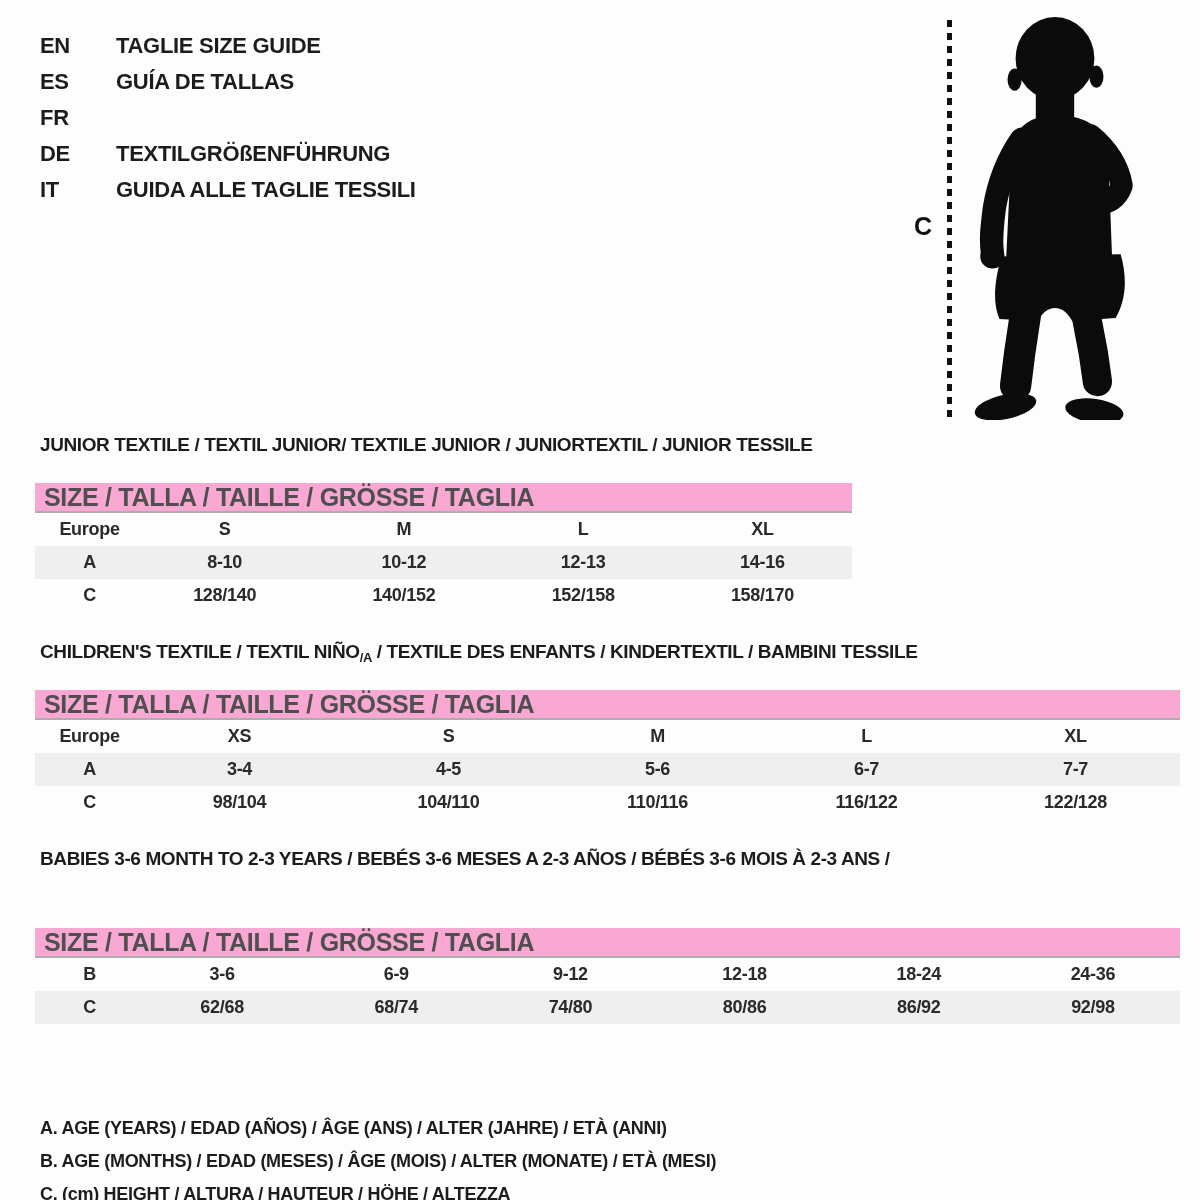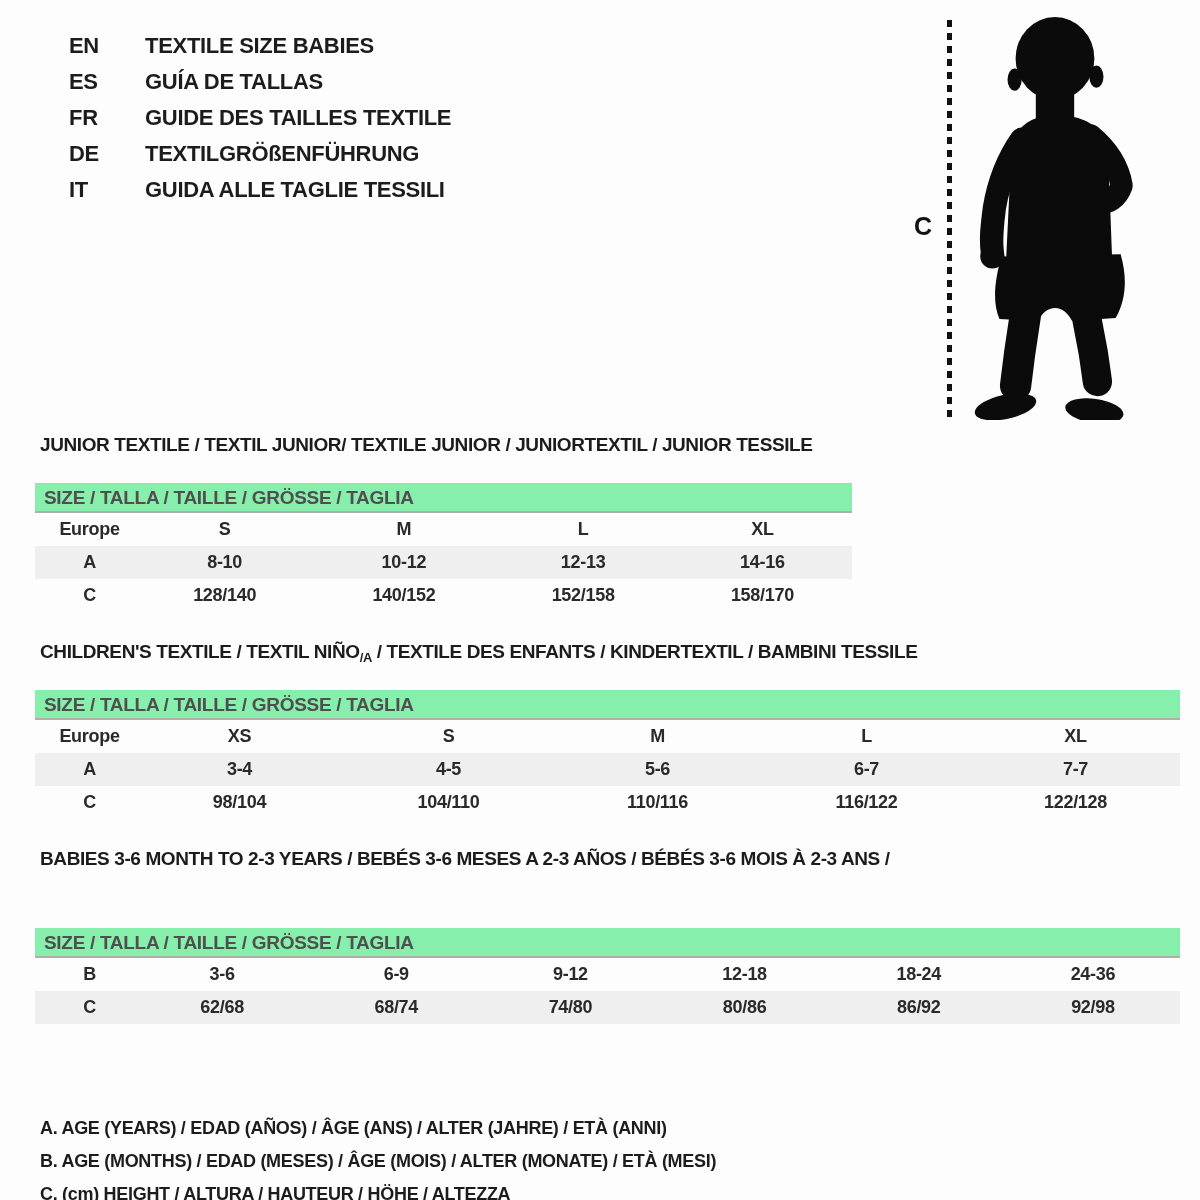--- a/index.html
+++ b/index.html
@@ -8,21 +8,21 @@
     position:relative;
     background:#fdfdfd;
     font-family:"Liberation Sans", sans-serif;
     font-weight:bold;
     color:#1c1c1c;
     letter-spacing:-0.3px;
     overflow:hidden;
   }
 
   
-  .lang-block { position:absolute; left:40px; top:28px;margin-left:29px; }
+  .lang-block { position:absolute; left:40px; top:28px; }
   .lang-row { display:flex; height:36px; align-items:center; }
   .lang-code { width:76px; font-size:22px; }
   .lang-title { font-size:22px; }
 
   
   .figure { position:absolute; left:900px; top:14px; width:260px; height:412px; }
   .measure-label { position:absolute; left:14px; top:198px; font-size:25px; color:#111; }
   .dash-line {
     position:absolute; left:47px; top:6px; width:5px; height:398px;
     background:repeating-linear-gradient(to bottom, #111 0 7px, transparent 7px 13px);
@@ -33,50 +33,49 @@
 
   
   .sec-heading { position:absolute; font-size:19px; letter-spacing:-0.4px; white-space:nowrap; }
   .sub { font-size:13px; vertical-align:-4px; }
   .heading-2line { line-height:33px; }
 
   
   .size-table { position:absolute; }
   .bar {
     height:30px; line-height:29px;
-    background:#86efac; border-bottom:2px solid #aeaeae;
-    color:#4f4f4f; font-size:19px; padding-left:9px;
+    background:#f9a8d4; border-bottom:2px solid #aeaeae;
+    color:#4f4f4f; font-size:25px; padding-left:9px;
   }
   .trow { display:grid; height:33px; align-items:center; font-size:18px; color:#2a2a2a; }
   .cols4 { grid-template-columns:100px repeat(4,1fr); }
   .cols5 { grid-template-columns:100px repeat(5,1fr); }
   .cols6 { grid-template-columns:100px repeat(6,1fr); }
   .alt { background:#efefef; }
   .lbl { padding-left:9px; text-align:center; }
   .cell { text-align:center; }
 
   
   .legend { position:absolute; left:40px; top:1064px;margin-top:48px; }
   .legend-line { height:33px; line-height:33px; font-size:18px; white-space:nowrap; }
 </style>
 </head>
 <body>
 
 <div class="lang-block">
   <div class="lang-row">
     <span class="lang-code">EN</span>
-    <span class="lang-title">TEXTILE SIZE BABIES</span>
+    <span class="lang-title">TAGLIE SIZE GUIDE</span>
   </div>
   <div class="lang-row">
     <span class="lang-code">ES</span>
     <span class="lang-title">GUÍA DE TALLAS</span>
   </div>
   <div class="lang-row">
     <span class="lang-code">FR</span>
-    <span class="lang-title">GUIDE DES TAILLES TEXTILE</span>
   </div>
   <div class="lang-row">
     <span class="lang-code">DE</span>
     <span class="lang-title">TEXTILGRÖßENFÜHRUNG</span>
   </div>
   <div class="lang-row">
     <span class="lang-code">IT</span>
     <span class="lang-title">GUIDA ALLE TAGLIE TESSILI</span>
   </div>
 </div>

